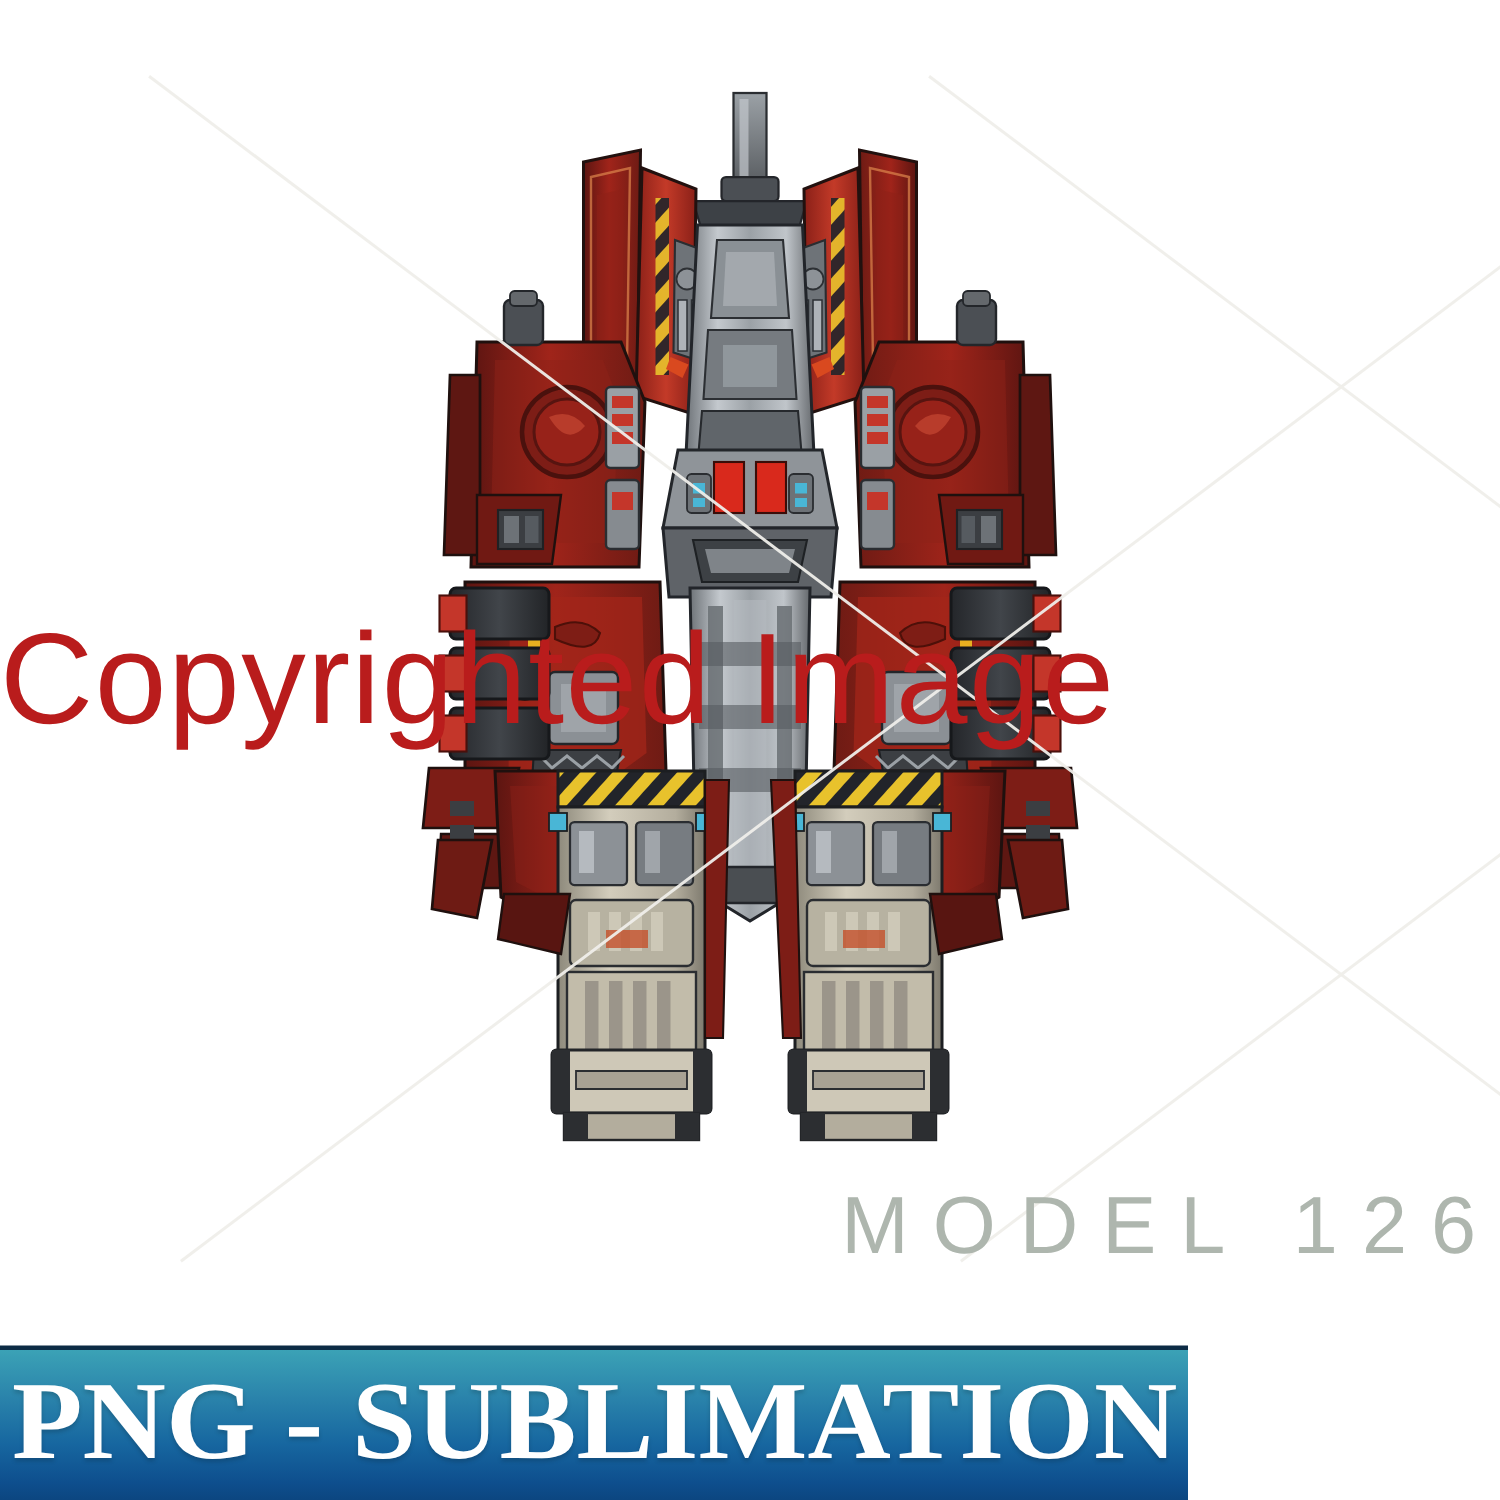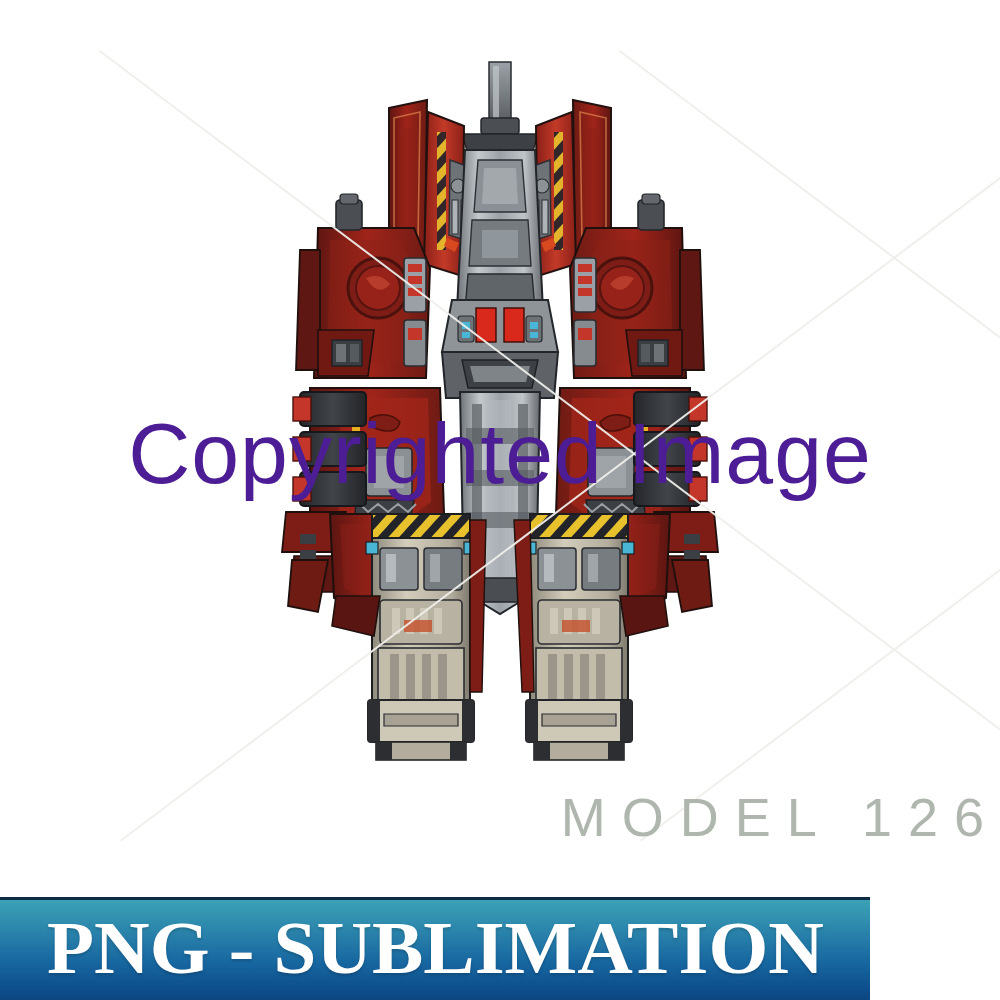--- a/index.html
+++ b/index.html
@@ -37,26 +37,25 @@
   .wm-l1 { left: 100px;  top: 50px;  transform: rotate(37deg); }
   .wm-l2 { left: 120px;  top: 840px; transform: rotate(-37deg); }
   .wm-l3 { left: 620px;  top: 50px;  transform: rotate(37deg); }
   .wm-l4 { left: 640px;  top: 840px; transform: rotate(-37deg); }
 
   .wm-text {
     position: absolute;
     left: 0;
     right: 0;
     top: 404px;
-    text-align: center;
     font-family: "Liberation Sans", sans-serif;
     font-size: 86px;
     font-weight: 400;
     letter-spacing: 1px;
-    color: #4c1d95;
+    color: #b91c1c;
     white-space: nowrap;
     user-select: none;
   }
 
   
   .art-stage {
     position: absolute;
     left: 0; top: 0;
     width: 1000px;
     height: 900px;
@@ -78,21 +77,21 @@
     color: #aeb6ae;
     white-space: nowrap;
     user-select: none;
   }
 
   
   .banner {
     position: absolute;
     left: 0;
     top: 897px;
-    width: 870px;
+    width: 792px;
     height: 103px;
     z-index: 10;
     background: linear-gradient(to bottom, #3ba2b6 0%, #2a83ab 32%, #1767a0 62%, #0e4f8e 88%, #0c4680 100%);
     border-top: 3px solid #0c2b45;
     box-sizing: border-box;
     display: flex;
     align-items: center;
     justify-content: center;
     overflow: hidden;
   }

